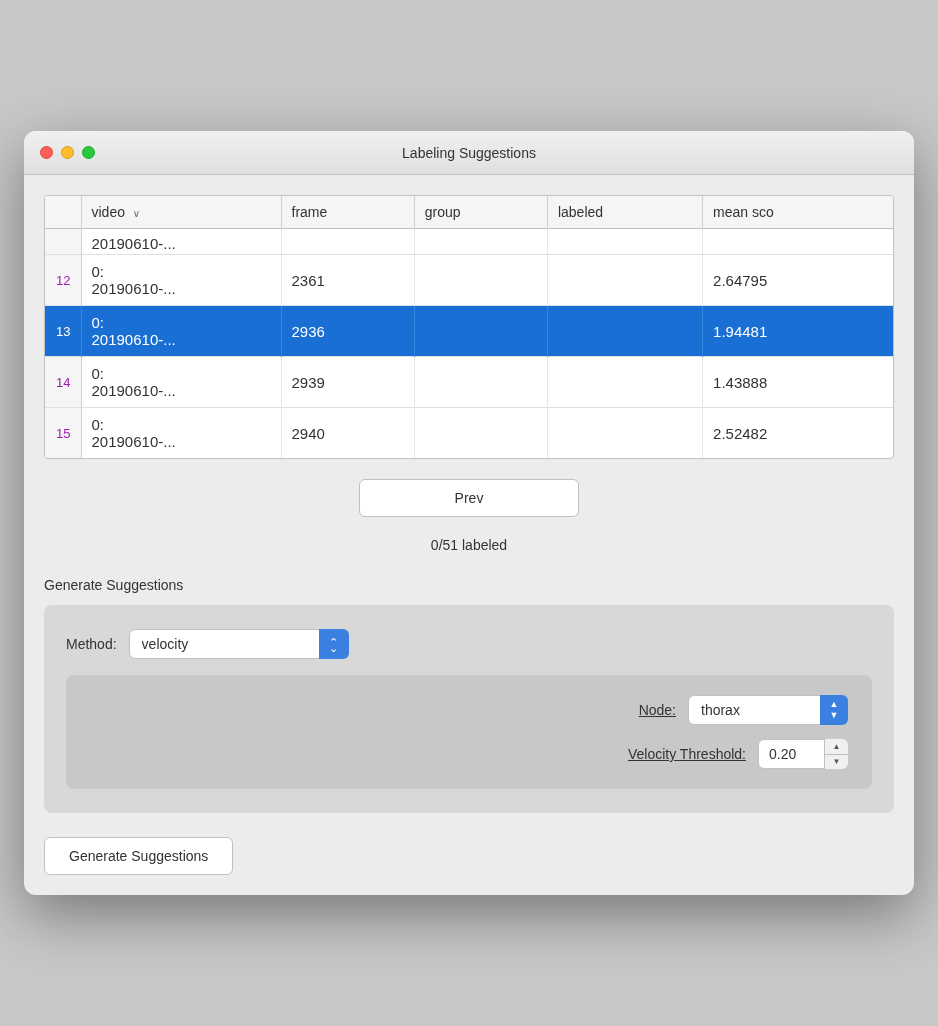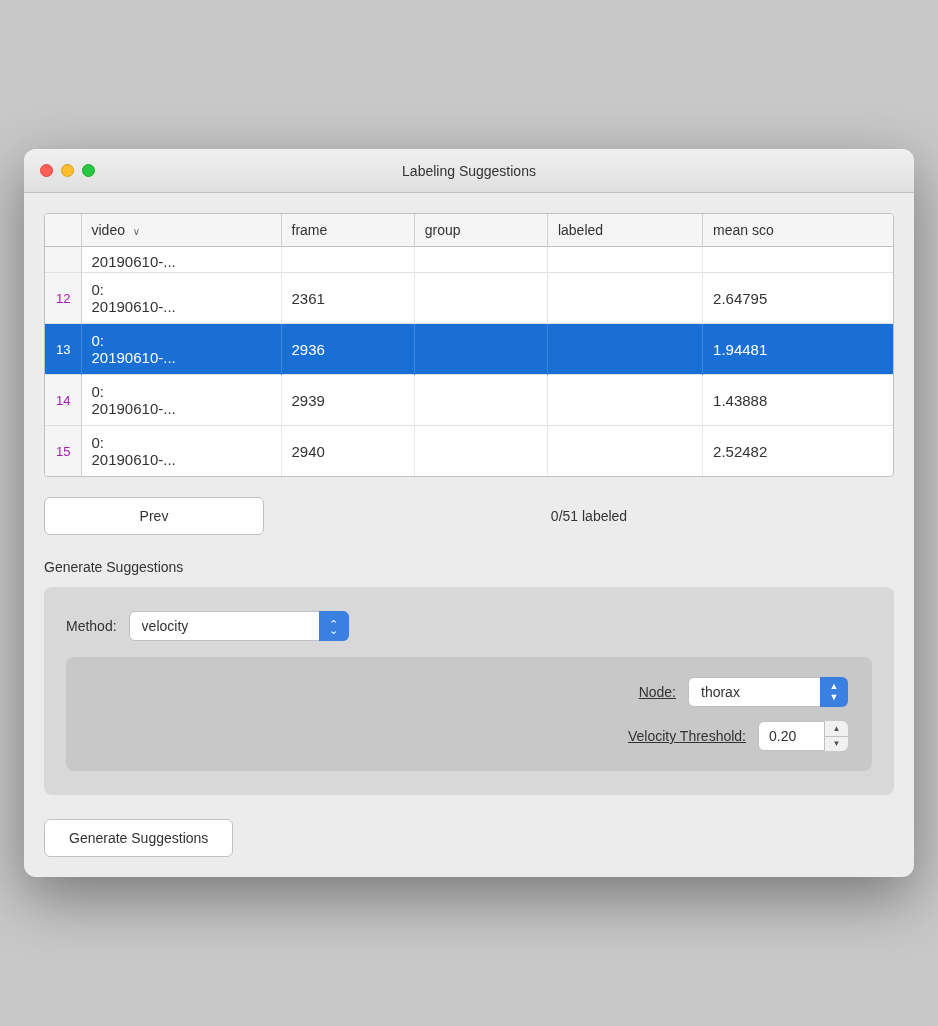--- a/index.html
+++ b/index.html
@@ -146,20 +146,21 @@
       color: white;
       border-right-color: #3a85e0 !important;
     }
 
     
     .nav-row {
       display: flex;
       align-items: center;
       margin-bottom: 24px;
       gap: 20px;
+      flex-direction: column;
     }
 
     .nav-button {
       background: white;
       border: 1px solid #c0c0c0;
       border-radius: 6px;
       padding: 10px 0;
       width: 220px;
       font-size: 14px;
       color: #333;

